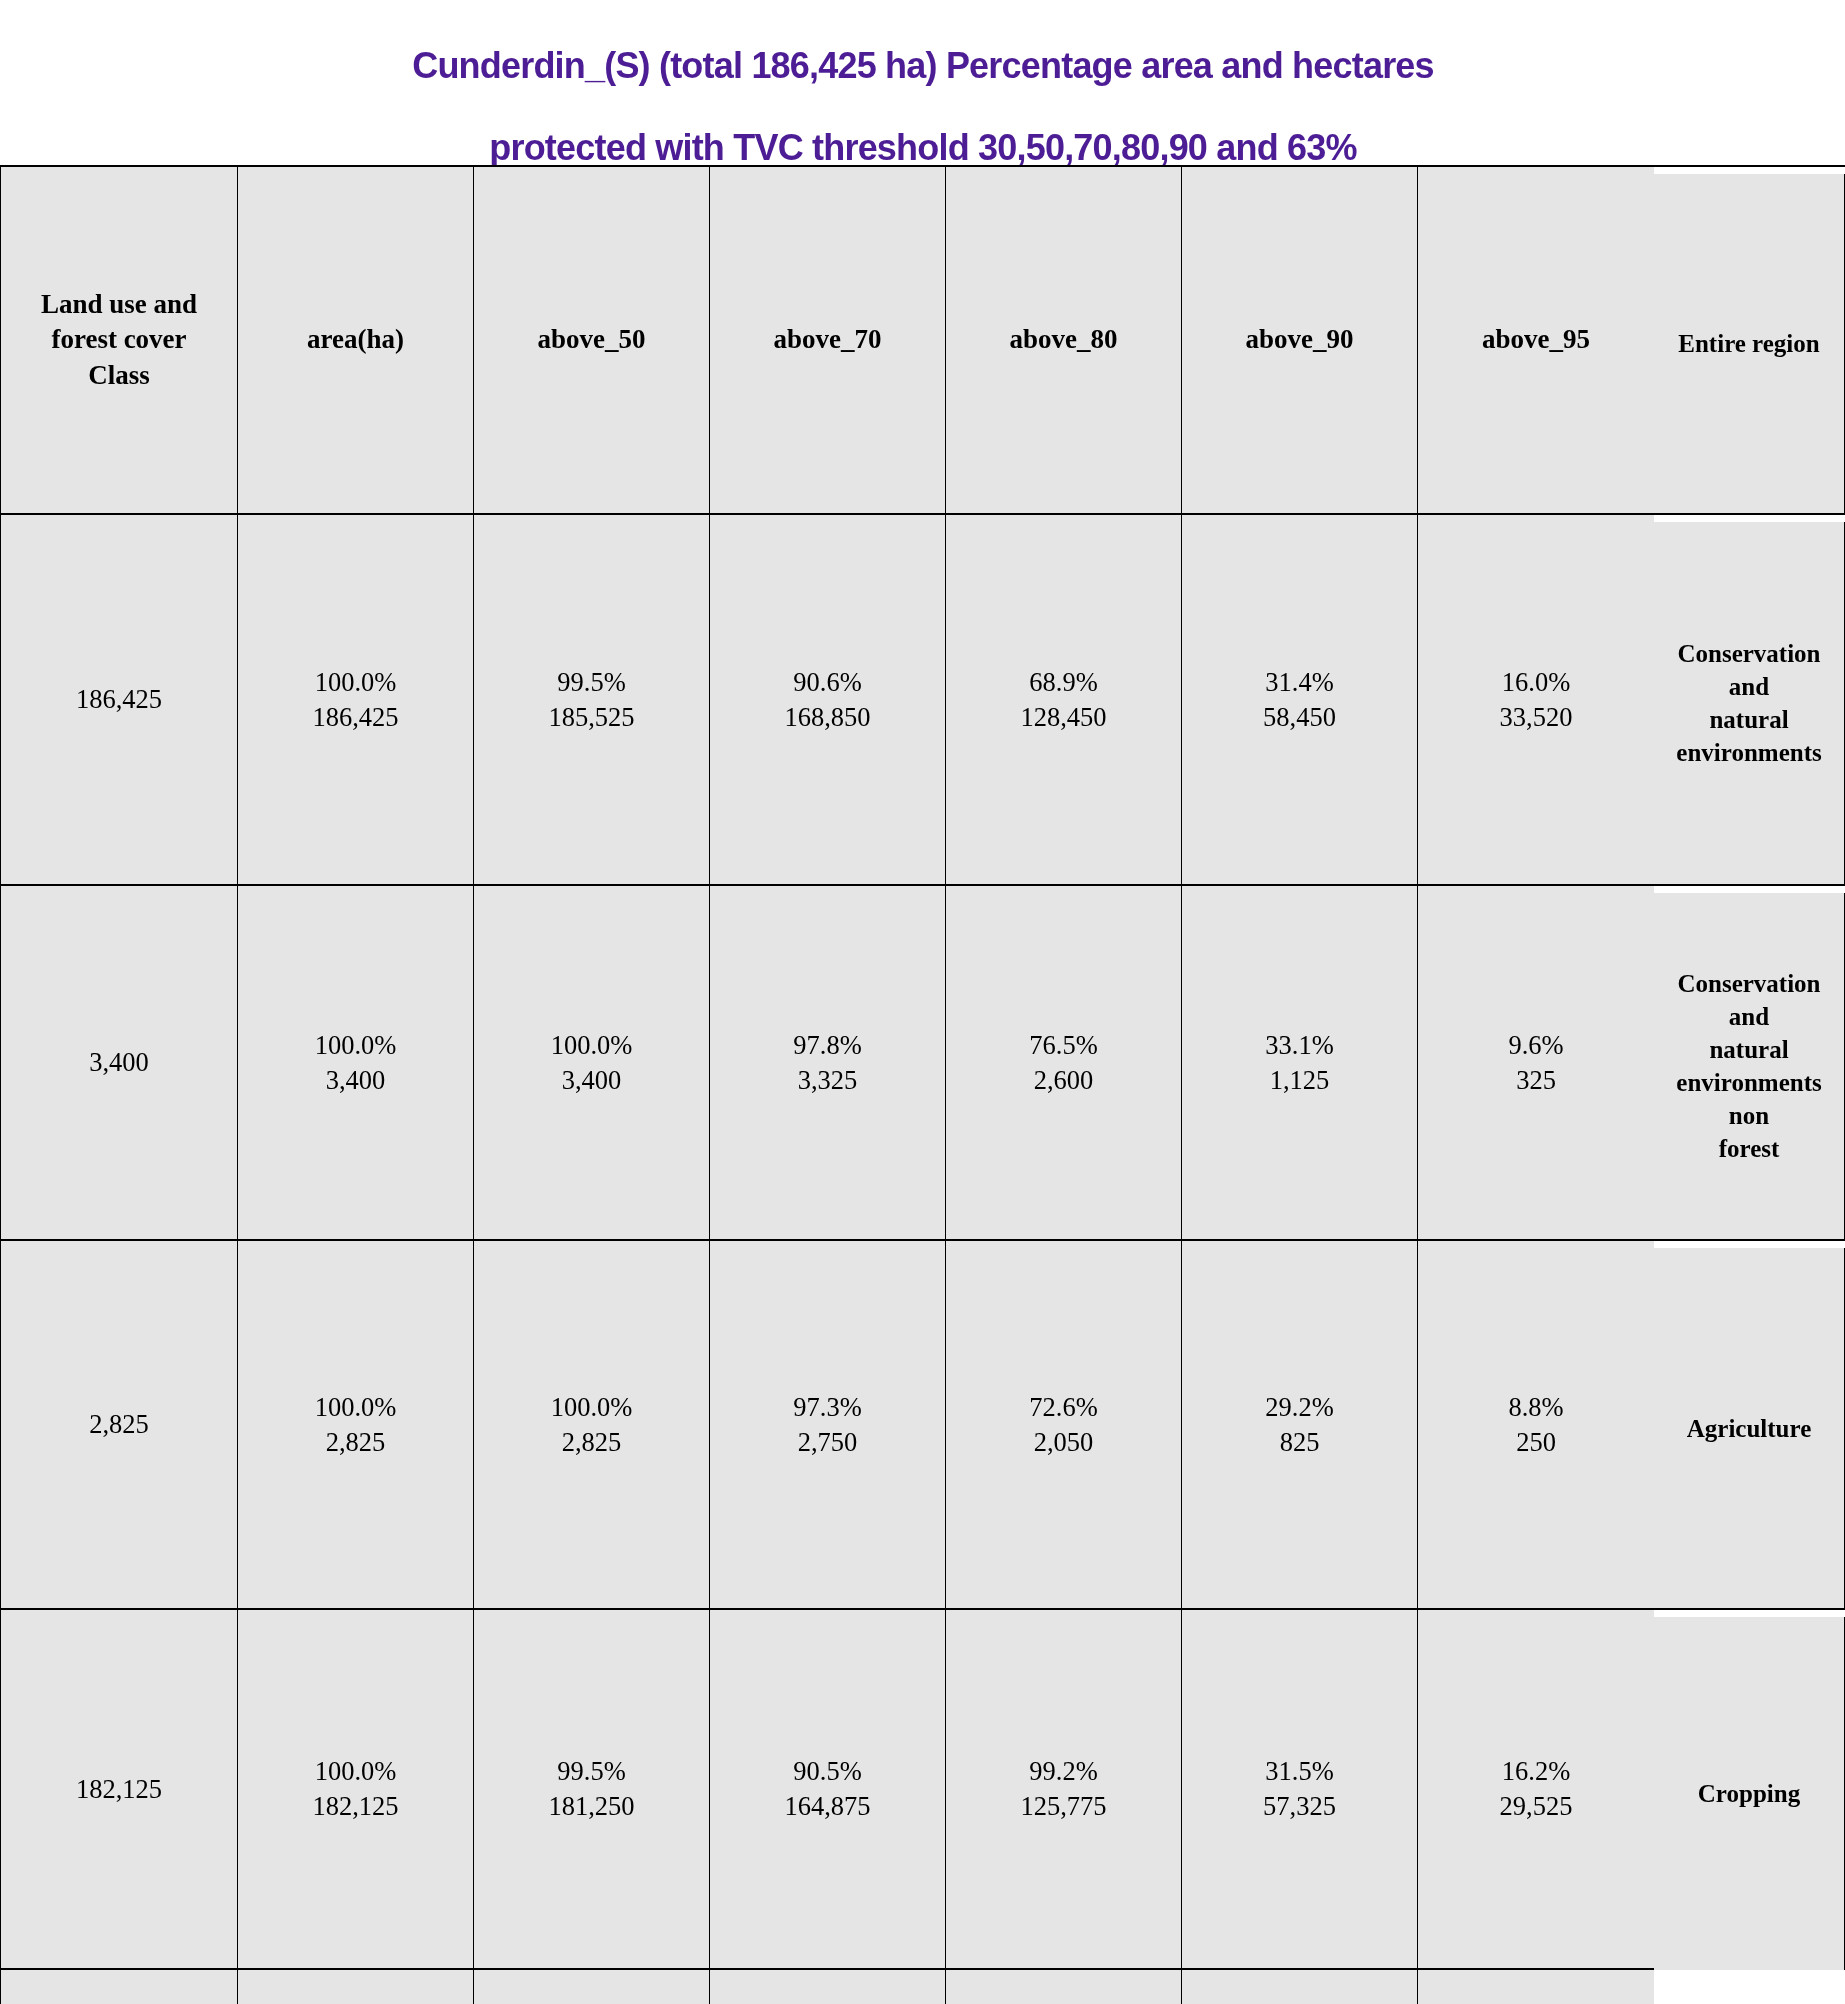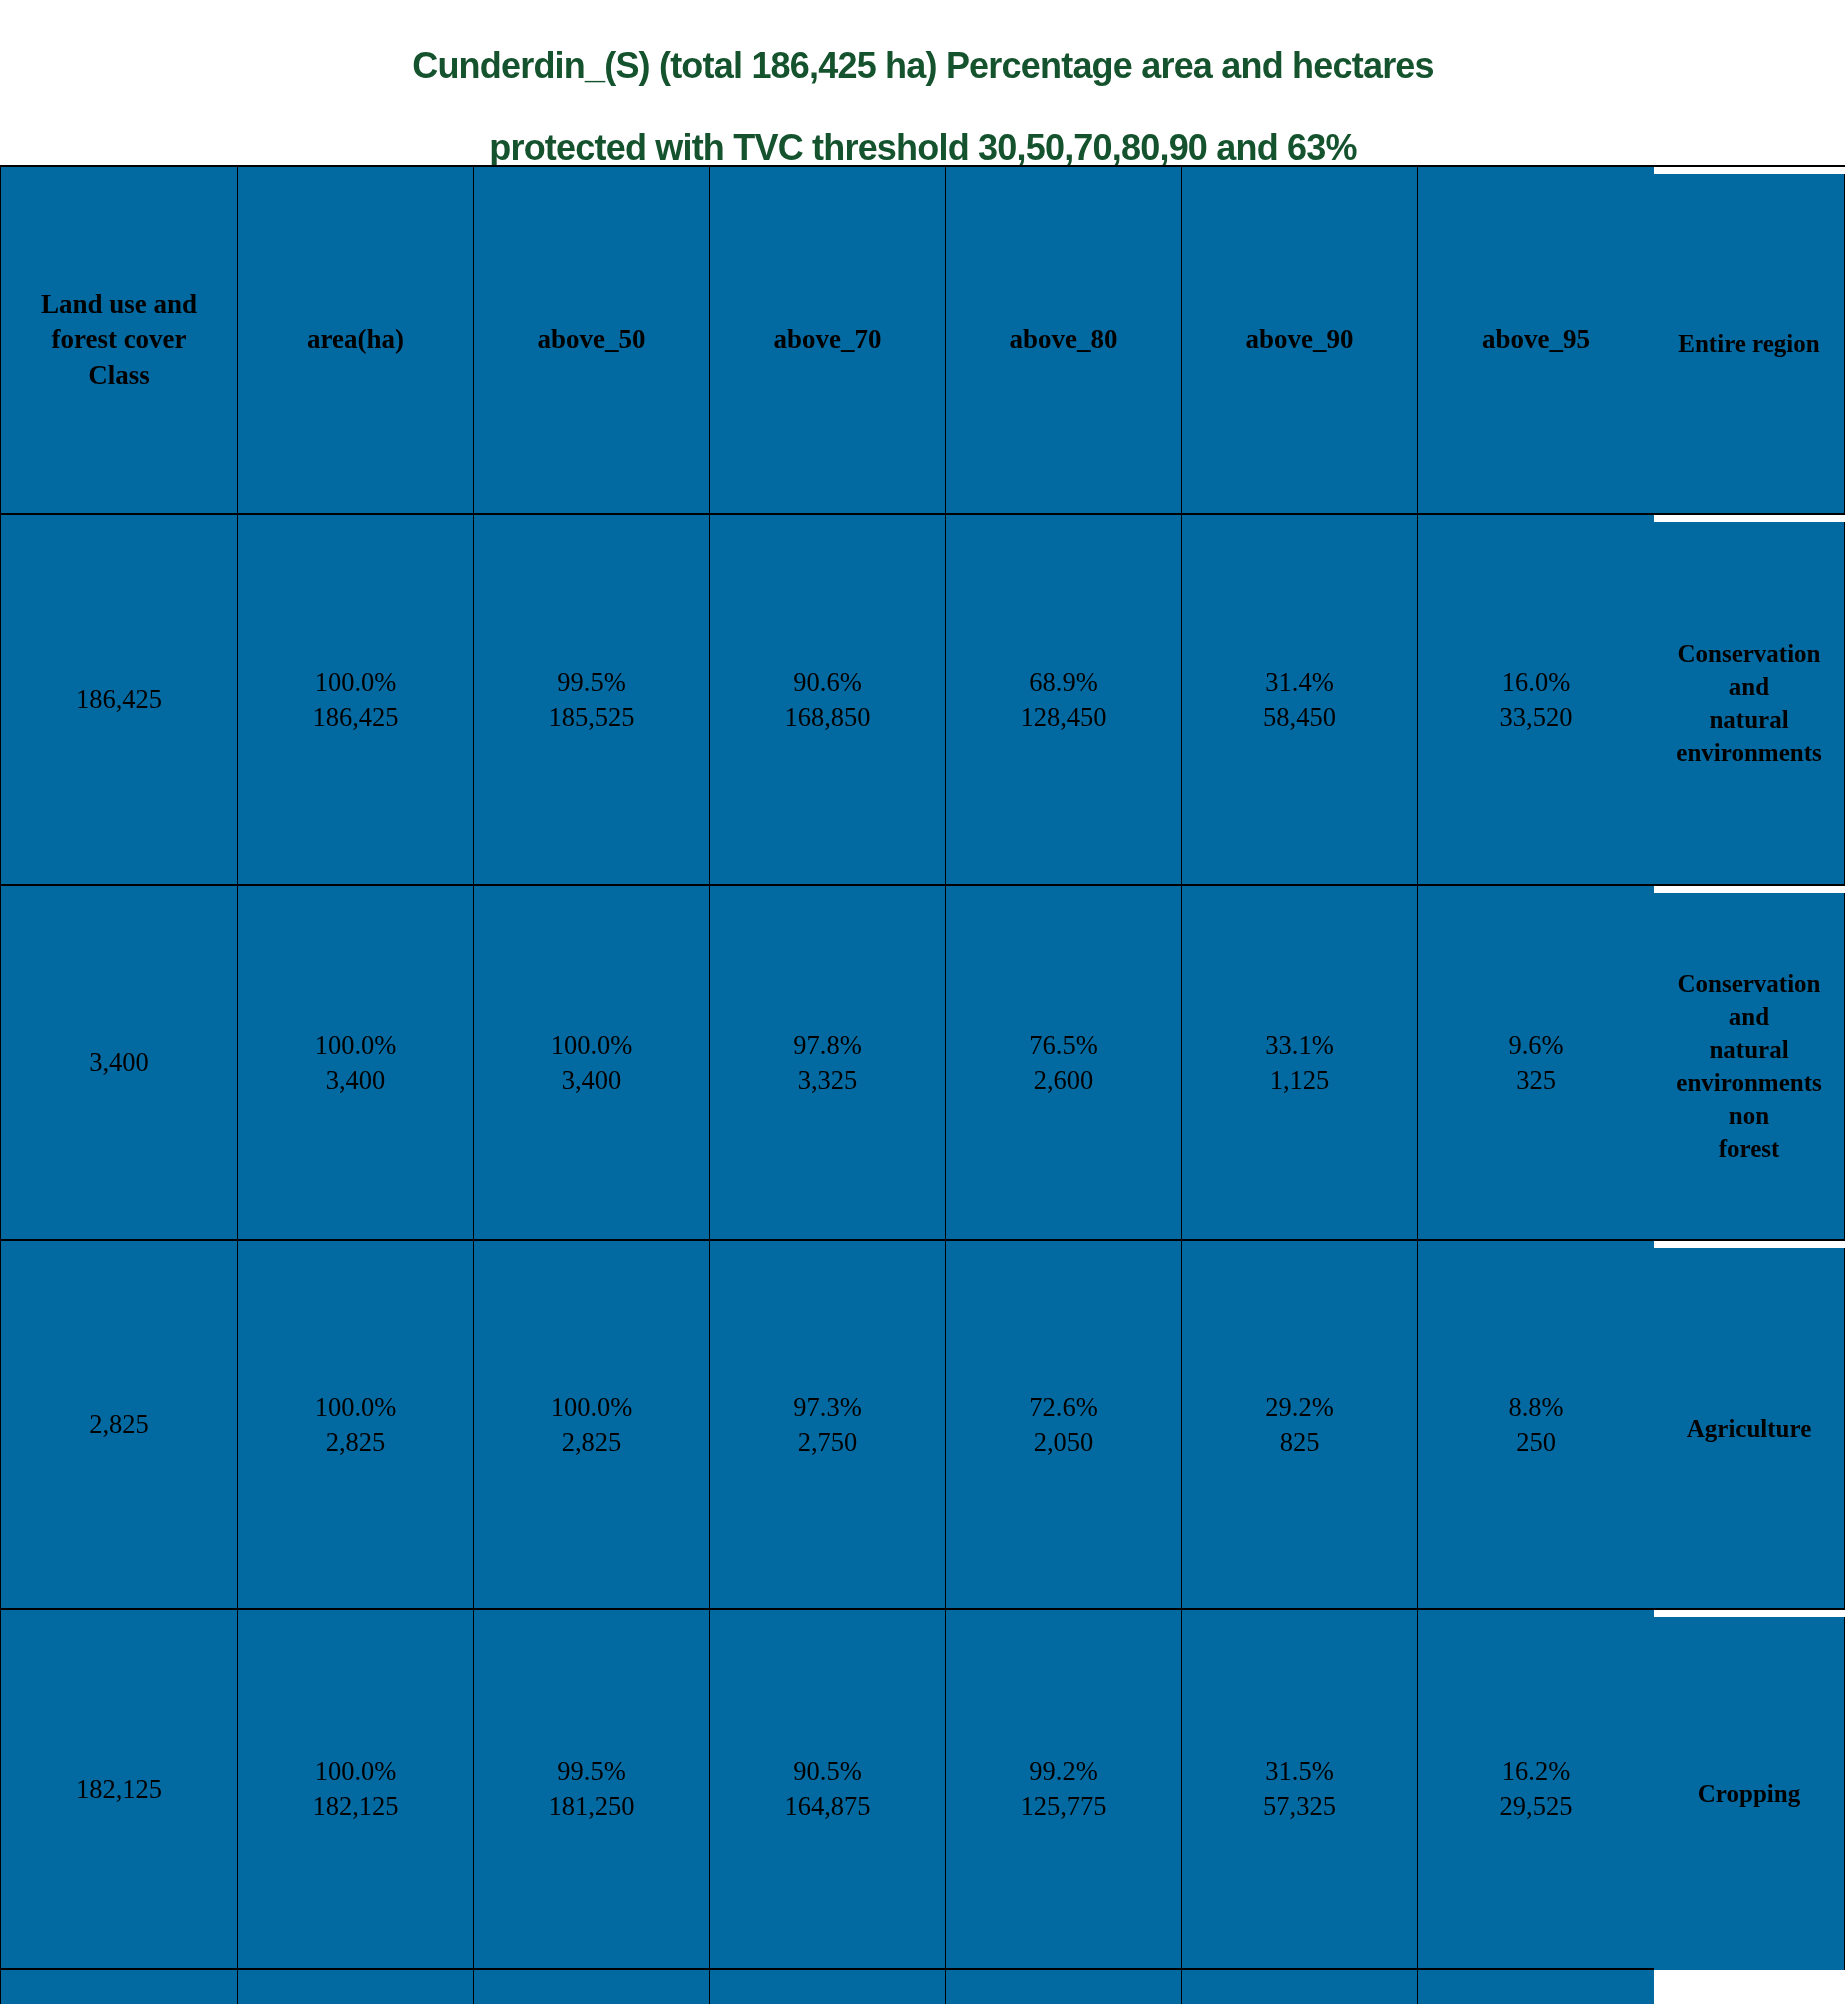--- a/index.html
+++ b/index.html
@@ -2,32 +2,32 @@
 <html style="font-size:6.4px"><head>
 <meta charset="utf-8">
 <style>
   html,body{margin:0;padding:0;background:#fff;}
   #page{position:relative;width:1846px;height:2533px;background:#ffffff;overflow:hidden;
         font-family:"Liberation Serif",serif;color:#000;}
 
   
   .title{position:absolute;top:5.6px;left:0;width:100%;text-align:center;
          font-family:"Liberation Sans",sans-serif;font-weight:700;font-size:36px;
-         line-height:1.13;letter-spacing:-0.8px;white-space:pre-line;color:#14532d;}
+         line-height:1.13;letter-spacing:-0.8px;white-space:pre-line;color:#4c1d95;}
 
   
   .tbl{position:absolute;left:0;top:165px;width:1846px;box-sizing:border-box;background:#fff;
        display:grid;
        grid-template-columns:237px 236px 236px 236px 236px 236px 236px auto;
        grid-template-rows:348px 371px 355px 369px 360px 338px;
        border-top:2px solid #000;border-bottom:2.8px solid #000;
        border-left:1.6px solid #000;border-right:1.6px solid #000;}
   .cell{border-right:1.2px solid #000;border-bottom:2px solid #000;
         display:flex;flex-direction:column;justify-content:center;align-items:center;
-        text-align:center;font-size:26.5px;line-height:1.32;background:#0369a1;box-sizing:border-box;
+        text-align:center;font-size:26.5px;line-height:1.32;background:#e5e5e5;box-sizing:border-box;
         padding:3px 4px;}
   .cLast{border-right:none;}
   .rLast{border-bottom:none;}
   .head{font-weight:bold;font-size:27px;white-space:pre-line;}
   .rowlabel{font-weight:bold;font-size:25px;white-space:pre-line;margin-top:7px;}
 </style>
 </head>
 <body>
 
 <div id="page">

